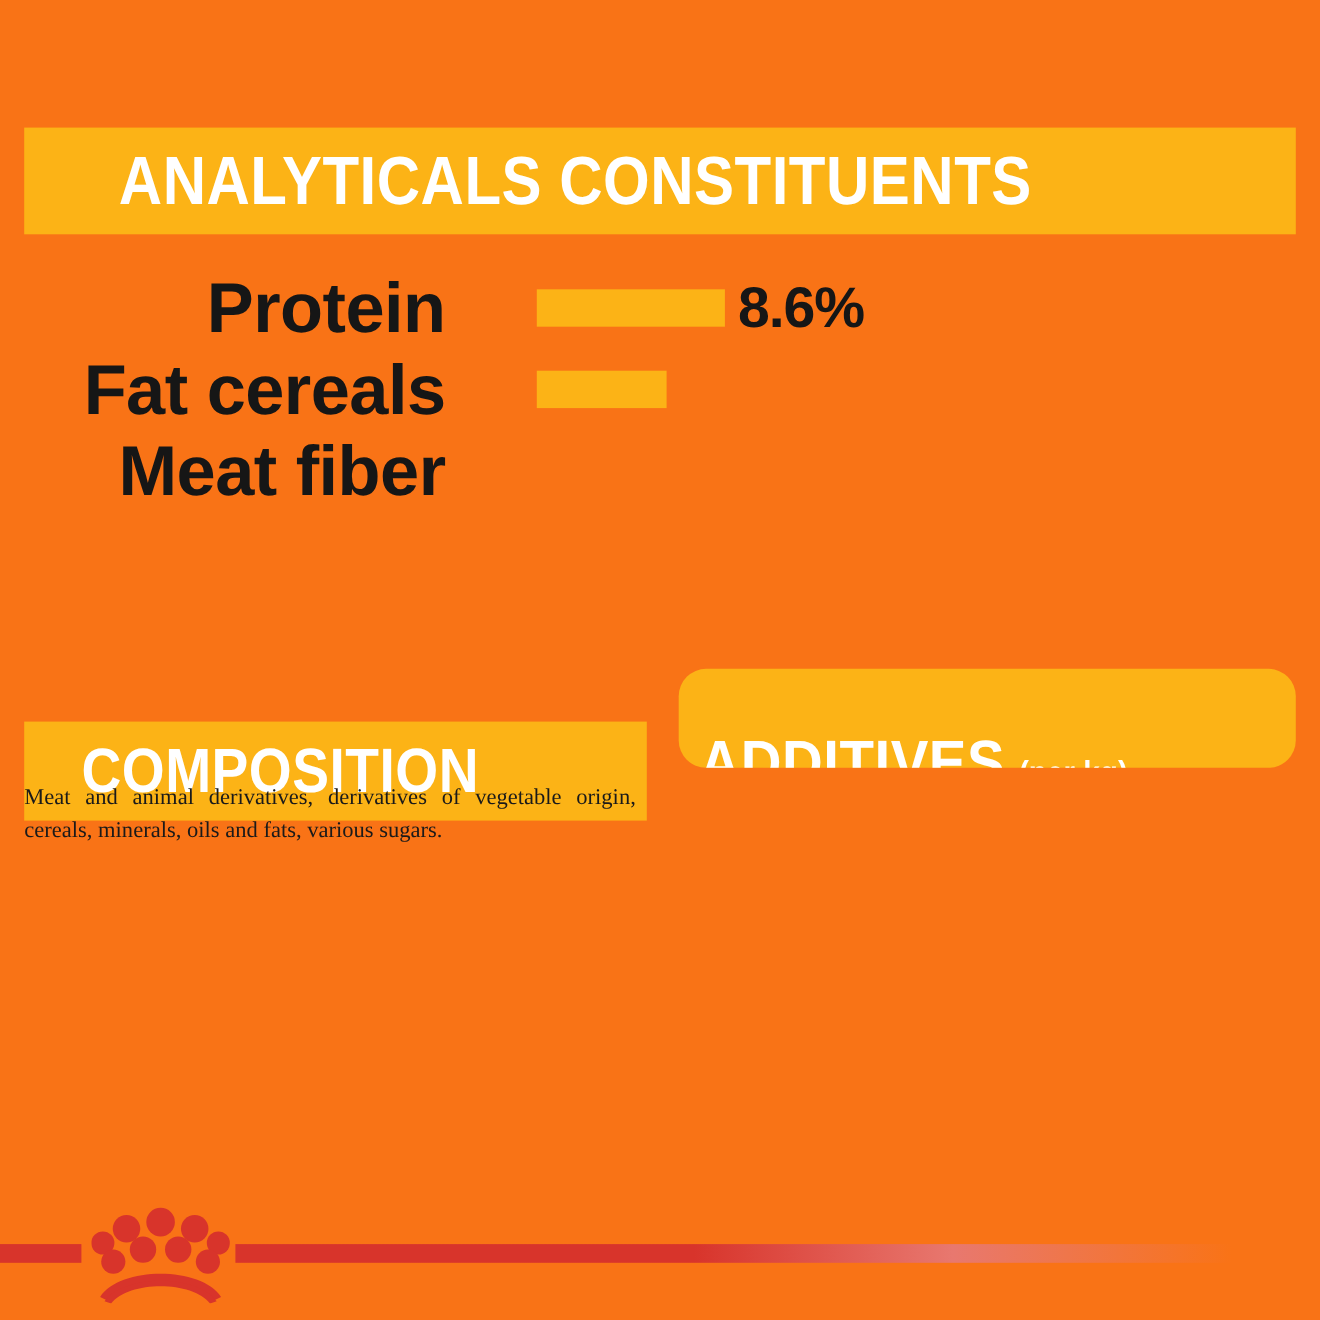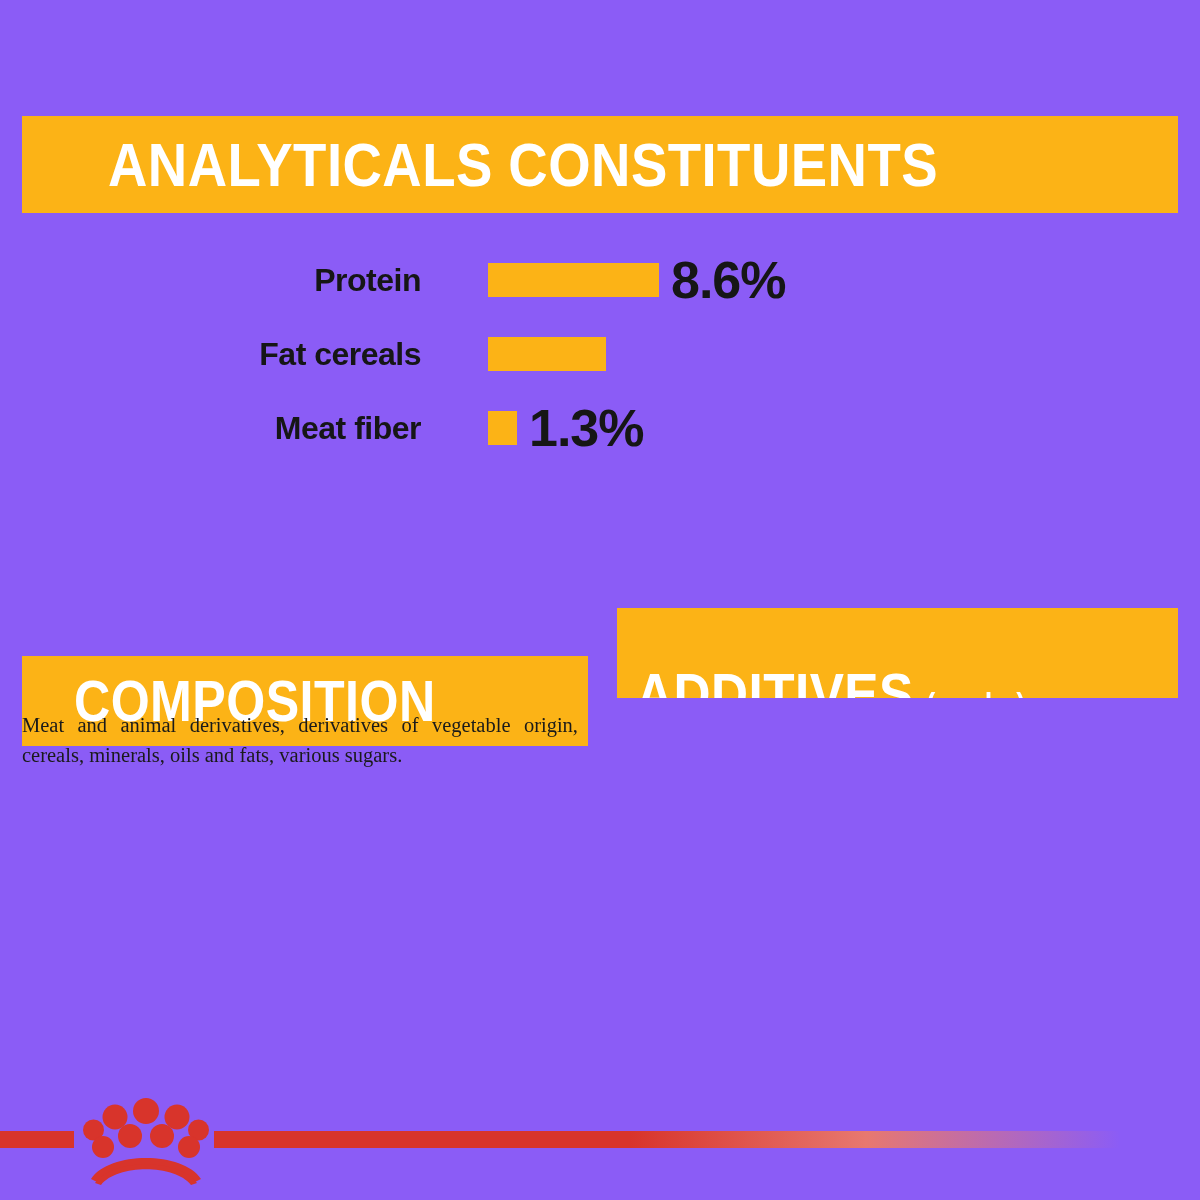--- a/index.html
+++ b/index.html
@@ -9,21 +9,21 @@
     height: 1200px;
     background: #ffffff;
     font-family: "DejaVu Sans", sans-serif;
     overflow: hidden;
   }
 
   .page {
     position: relative;
     width: 1200px;
     height: 1200px;
-    background: #8b5cf6;
+    background: #f97316;
   }
 
   
   .band {
     position: absolute;
     background: #FCB316;
     display: flex;
     align-items: center;
     overflow: hidden;
   }
@@ -65,20 +65,21 @@
   }
 
   
   #additives-band {
     left: 617px;
     top: 608px;
     width: 561px;
     height: 90px;
     padding-left: 19px;
     align-items: baseline;
+    border-radius: 25px;
   }
   #additives-band .inner {
     display: flex;
     align-items: baseline;
     transform: scaleX(0.90);
     transform-origin: left center;
     white-space: nowrap;
     padding-top: 58px;
   }
   #additives-band .band-title {
@@ -103,28 +104,28 @@
     width: 1200px;
   }
 
   .const-row {
     position: relative;
     height: 74px;
   }
 
   .const-label {
     position: absolute;
-    left: 16px;
+    left: 0;
     width: 405px;
     top: 50%;
     transform: translateY(-50%);
     text-align: right;
     font-family: "Liberation Sans", sans-serif;
     font-weight: bold;
-    font-size: 32px;
+    font-size: 64px;
     color: #161616;
     letter-spacing: -0.5px;
     line-height: 1;
     white-space: nowrap;
   }
 
   .const-bar-wrap {
     position: absolute;
     left: 452px;
     top: 50%;
@@ -230,24 +231,20 @@
 
     <div class="const-row">
       <div class="const-label">Fat cereals</div>
       <div class="const-bar-wrap">
         <span class="const-bar" id="bar-1" style="width: 118px; background: rgb(252, 179, 22);"></span>
       </div>
     </div>
 
     <div class="const-row">
       <div class="const-label">Meat fiber</div>
-      <div class="const-bar-wrap">
-        <span class="const-bar" id="bar-2" style="width: 29px; background: rgb(252, 179, 22);"></span>
-        <span class="const-value">1.3%</span>
-      </div>
     </div>
 
   </div>
 
   <div class="band" id="composition-band" style="background: rgb(252, 179, 22);">
     <span class="band-title">COMPOSITION</span>
   </div>
 
   <div class="body-text" id="composition-text">Meat and animal derivatives, derivatives of vegetable origin, cereals, minerals, oils and fats, various sugars.</div>
 

